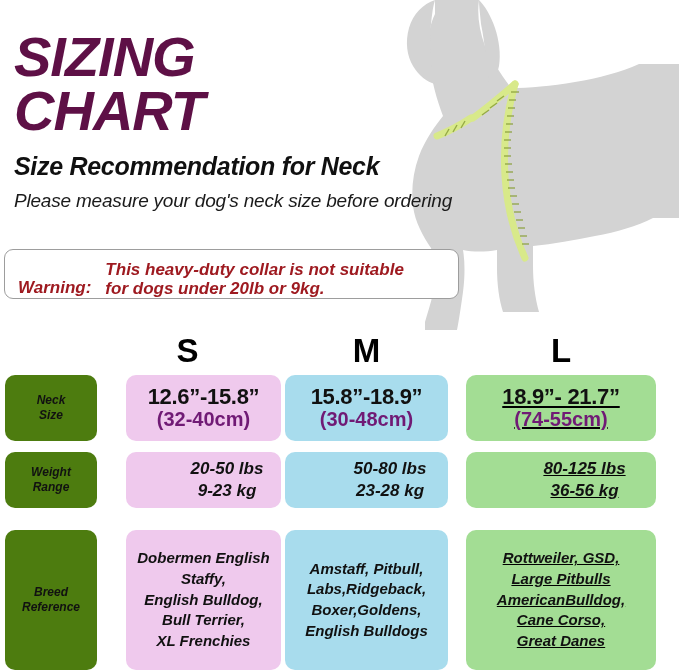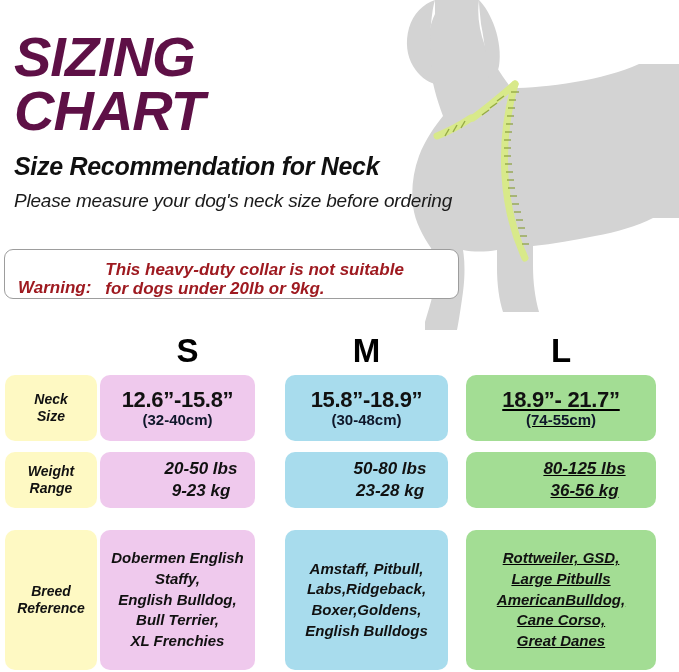--- a/index.html
+++ b/index.html
@@ -134,48 +134,48 @@
     display: flex;
     flex-direction: column;
     align-items: center;
     justify-content: center;
     text-align: center;
   }
 
   .cell.label {
     left: 5px;
     width: 92px;
-    background: #fef9c3;
-    font-size: 14px;
+    background: #4d7c0f;
+    font-size: 12px;
     font-weight: bold;
     font-style: italic;
     color: #111111;
     line-height: 1.25;
     white-space: pre-line;
   }
 
-  .cell.col-s { left: 100px; width: 155px; background: #efc9ed; }
+  .cell.col-s { left: 126px; width: 155px; background: #efc9ed; }
   .cell.col-m { left: 285px; width: 163px; background: #a8dced; }
   .cell.col-l { left: 466px; width: 190px; background: #a3dd94; text-decoration: underline; }
 
   .row-neck .cell   { top: 3px;  height: 66px; }
   .row-weight .cell { top: 4px;  height: 56px; }
   .row-breed .cell  { top: 2px;  height: 140px; }
 
   .neck-in {
     font-size: 22px;
     font-weight: bold;
     color: #111111;
     letter-spacing: -0.3px;
     line-height: 1.05;
   }
   .neck-cm {
-    font-size: 15px;
-    font-weight: bold;
-    color: #0f172a;
+    font-size: 20px;
+    font-weight: bold;
+    color: #701a75;
     line-height: 1.15;
   }
 
   .weight-val {
     font-size: 17px;
     font-weight: bold;
     font-style: italic;
     color: #111111;
     line-height: 1.3;
     white-space: pre-line;

